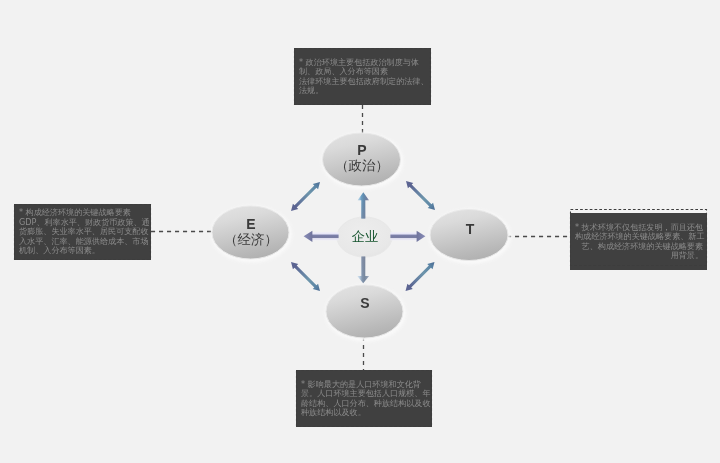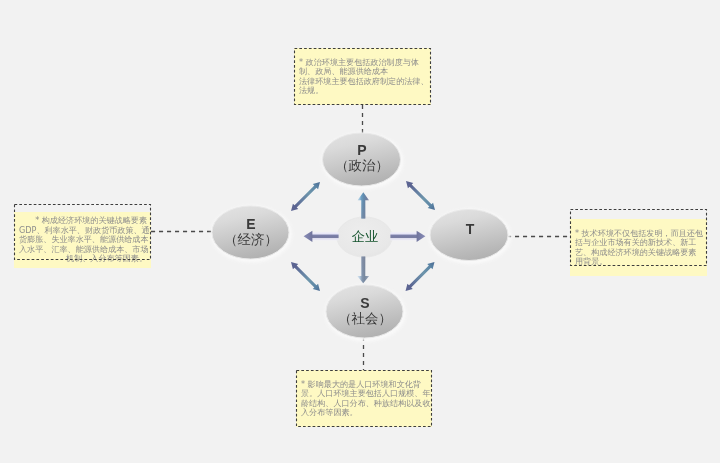--- a/index.html
+++ b/index.html
@@ -5,21 +5,21 @@
   html,body{margin:0;padding:0;}
   body{
     width:720px;height:463px;overflow:hidden;
     background:#f2f2f2;
     font-family:"Liberation Sans","DejaVu Sans",sans-serif;
     -webkit-font-smoothing:antialiased;
   }
   #stage{position:relative;width:720px;height:463px;}
   svg.layer{position:absolute;left:0;top:0;width:720px;height:463px;pointer-events:none;}
   .note{
-    position:absolute;background:#fef9c3;
+    position:absolute;background:#404040;
     box-sizing:border-box;
     color:#8c8c8c;
     padding:0 4px 0 5px;
     font-family:"DejaVu Sans",sans-serif;
     white-space:nowrap;
     display:flex;flex-direction:column;justify-content:center;
   }
   svg.toplayer{position:absolute;left:0;top:0;width:720px;height:463px;pointer-events:none;}
   .nline{font-size:8.1px;line-height:9.5px;}
   .ell-text{
@@ -187,48 +187,47 @@
   </div>
   <div class="ell-text" style="left:211px;top:217px;width:80px;">
     <div class="ell-letter">E</div>
     <div class="ell-name">（经济）</div>
   </div>
   <div class="ell-text" style="left:430px;top:222px;width:80px;">
     <div class="ell-letter">T</div>
   </div>
   <div class="ell-text" style="left:325px;top:296px;width:80px;">
     <div class="ell-letter">S</div>
-    <div class="ell-name">（社会）</div>
   </div>
   <div class="center-text" style="left:335px;top:230px;width:60px;">企业</div>
 
   <div class="note" style="left:294px;top:48px;width:137px;height:57px;">
       <div class="nline">* 政治环境主要包括政治制度与体</div>
-      <div class="nline">制、政局、能源供给成本</div>
+      <div class="nline">制、政局、入分布等因素</div>
       <div class="nline">法律环境主要包括政府制定的法律、</div>
       <div class="nline">法规。</div>
     </div>
-  <div class="note" style="left:14px;top:212px;width:137px;height:56px;text-align:right;">
+  <div class="note" style="left:14px;top:204px;width:137px;height:56px;">
       <div class="nline">* 构成经济环境的关键战略要素</div>
       <div class="nline">GDP、利率水平、财政货币政策、通</div>
-      <div class="nline">货膨胀、失业率水平、能源供给成本</div>
+      <div class="nline">货膨胀、失业率水平、居民可支配收</div>
       <div class="nline">入水平、汇率、能源供给成本、市场</div>
       <div class="nline">机制、入分布等因素。</div>
     </div>
-  <div class="note" style="left:570px;top:219px;width:137px;height:57px;">
+  <div class="note" style="left:570px;top:213px;width:137px;height:57px;text-align:right;">
       <div class="nline">* 技术环境不仅包括发明，而且还包</div>
-      <div class="nline">括与企业市场有关的新技术、新工</div>
+      <div class="nline">构成经济环境的关键战略要素、新工</div>
       <div class="nline">艺、构成经济环境的关键战略要素</div>
       <div class="nline">用背景。</div>
     </div>
   <div class="note" style="left:296px;top:370px;width:136px;height:57px;justify-content:center;">
       <div class="nline">* 影响最大的是人口环境和文化背</div>
       <div class="nline">景。人口环境主要包括人口规模、年</div>
       <div class="nline">龄结构、人口分布、种族结构以及收</div>
-      <div class="nline">入分布等因素。</div>
+      <div class="nline">种族结构以及收。</div>
     </div>
 
   <svg class="toplayer" viewBox="0 0 720 463">
     <g fill="none" stroke="#3d3d3d" stroke-width="1.1" stroke-dasharray="2.7 2.1">
       <rect x="294.5" y="48.5" width="136" height="56"></rect>
       <rect x="14.5" y="204.5" width="136" height="55"></rect>
       <rect x="570.5" y="209.5" width="136" height="56"></rect>
       <rect x="296.5" y="370.5" width="135" height="56"></rect>
     </g>
   </svg>

